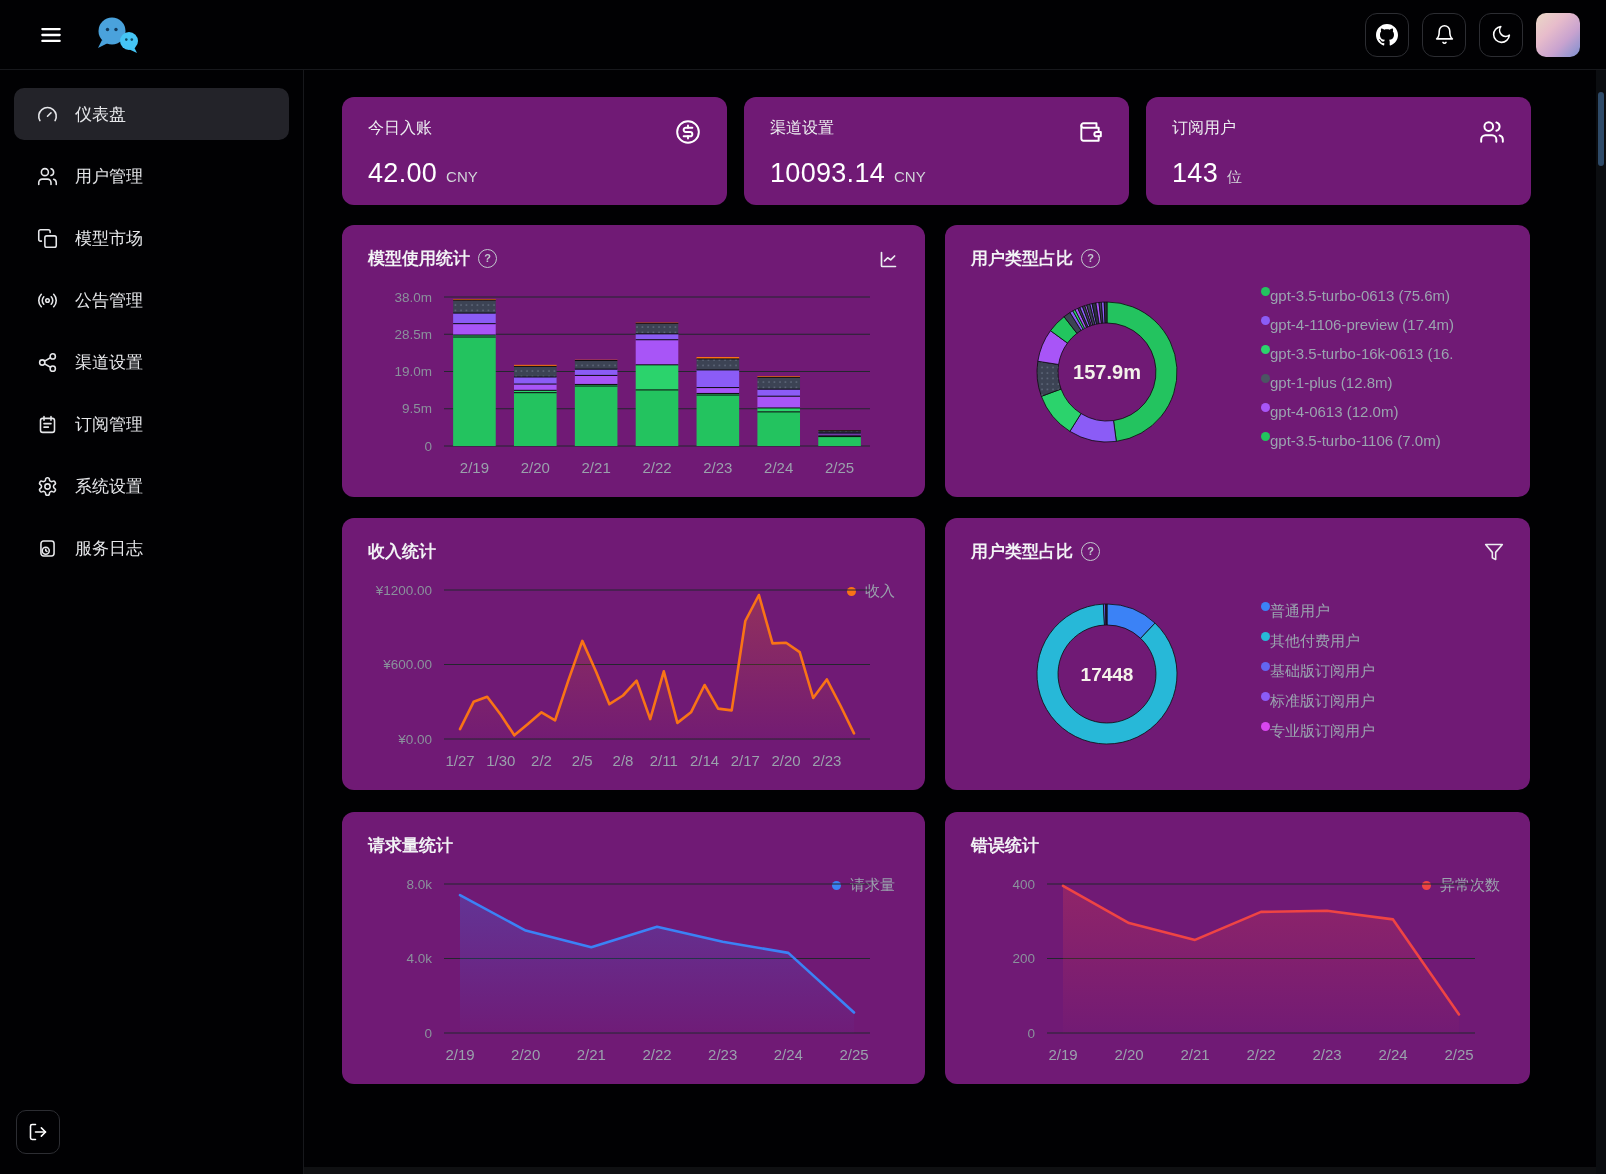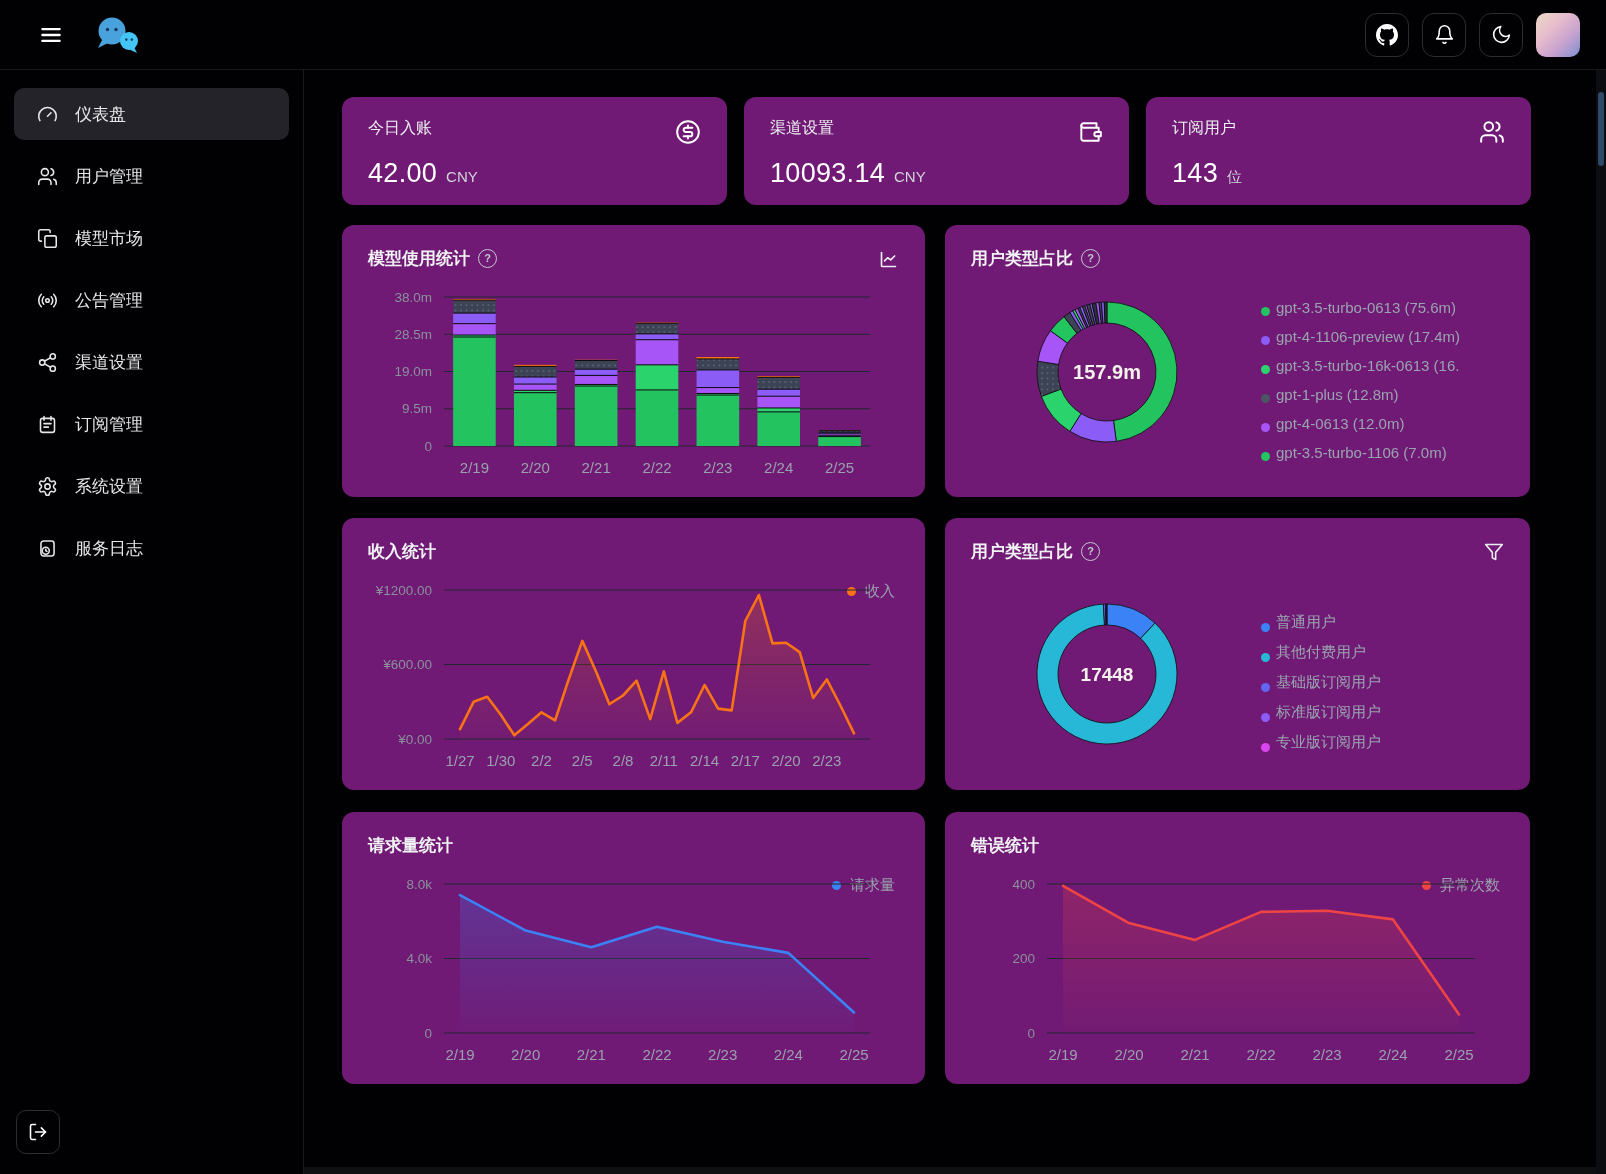--- a/index.html
+++ b/index.html
@@ -42,21 +42,21 @@
   .help-badge{width:17px;height:17px;border:1.5px solid #c3c8ce;border-radius:50%;font-size:11px;
               line-height:17px;text-align:center;color:#c3c8ce;font-weight:700;cursor:default;}
   .head-icon{position:absolute;top:24px;right:26px;color:#eceef1;cursor:pointer;}
   .line-legend{position:absolute;top:64px;right:30px;display:flex;align-items:center;gap:9px;
                font-size:15px;color:#9aa3ad;cursor:pointer;}
   .legend-dot{width:9px;height:9px;border-radius:50%;display:inline-block;}
   .chart-svg{position:absolute;left:18px;top:56px;}
   .donut-svg{position:absolute;left:62px;top:47px;}
   .donut-legend{position:absolute;left:316px;top:62px;list-style:none;margin:0;padding:0;
                 font-size:15px;color:#9aa4af;}
-  .donut-legend li{display:flex;align-items:flex-end;gap:6px;height:29px;white-space:nowrap;
+  .donut-legend li{display:flex;align-items:flex-start;gap:0;height:29px;white-space:nowrap;
                    overflow:hidden;max-width:246px;cursor:pointer;}
   .donut-legend.wide li{height:30px;}
   .donut-legend .ldot{width:9px;height:9px;border-radius:50%;flex:none;}
   
   .v-scroll{position:absolute;right:0;top:70px;width:10px;height:1104px;background:#0b0d10;}
   .v-thumb{position:absolute;top:22px;left:2px;width:6px;height:74px;border-radius:3px;background:#2e4a68;}
   .h-scroll{position:absolute;left:304px;bottom:0;width:1292px;height:7px;background:#0f1012;}
 </style>
 </head>
 <body>

